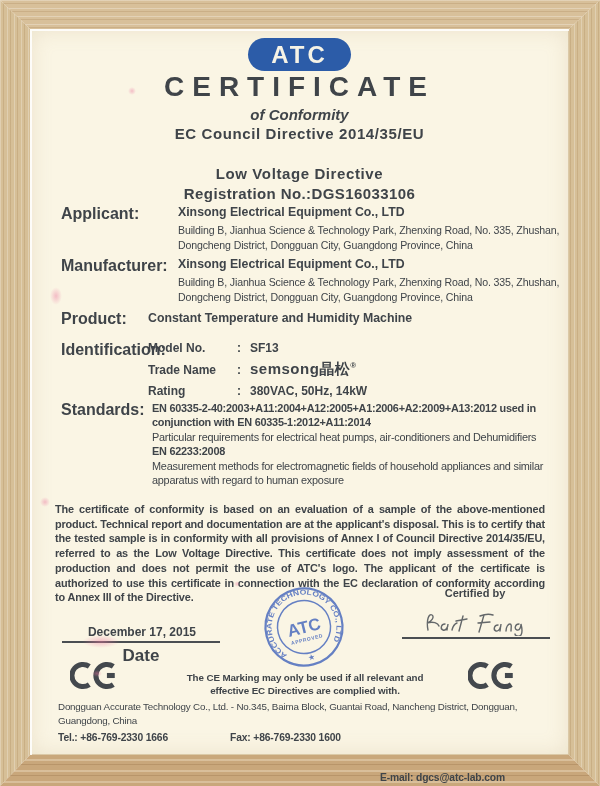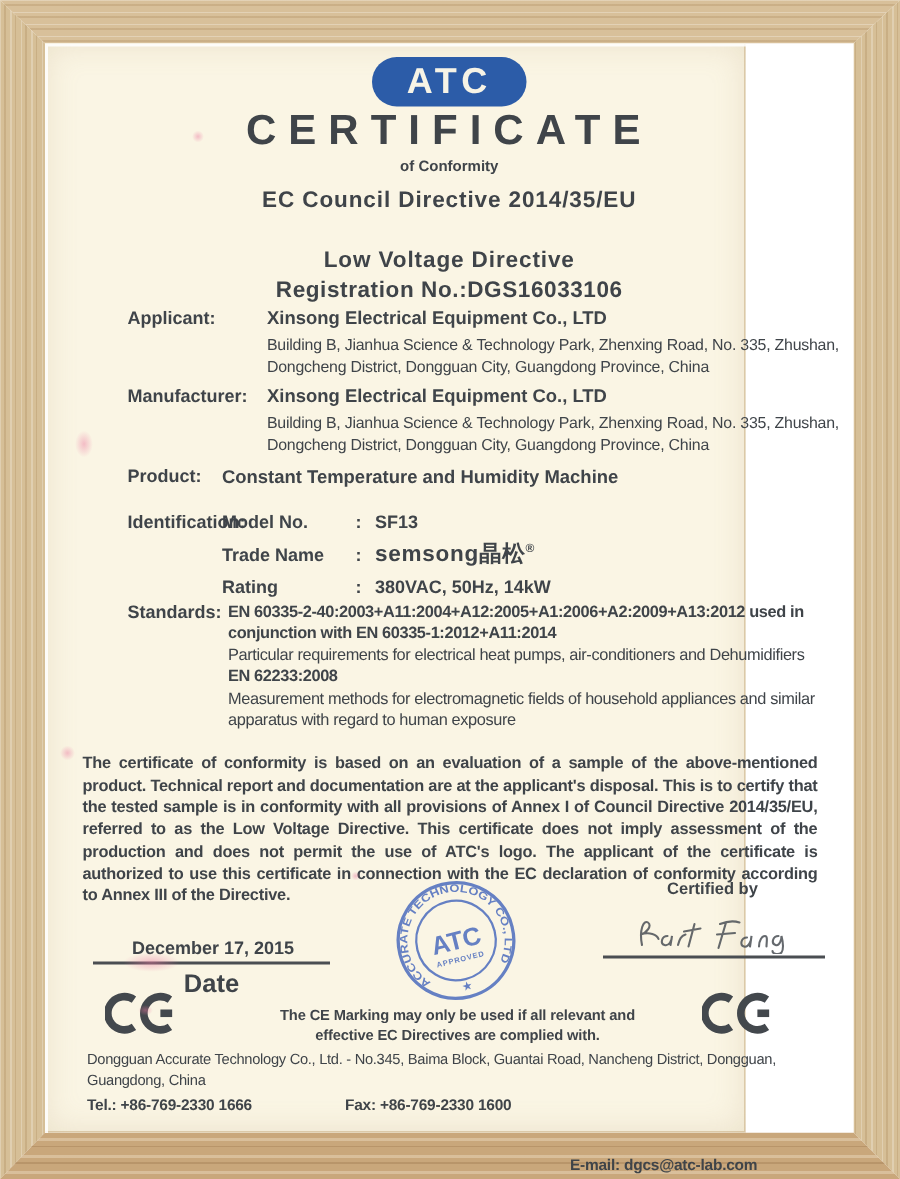--- a/index.html
+++ b/index.html
@@ -17,39 +17,39 @@
       rgba(148,108,58,.20) 3px 4px, rgba(148,108,58,0) 4px 7px);}
   .wood-b{background:#c9a77b;
     background-image:repeating-linear-gradient(180deg,
       rgba(255,246,228,.30) 0 2px, rgba(255,255,255,0) 2px 5px,
       rgba(125,85,45,.22) 5px 6px, rgba(125,85,45,0) 6px 11px);}
   .f-top   {clip-path:polygon(0 0,600px 0,569px 29px,30px 29px);}
   .f-left  {clip-path:polygon(0 0,30px 29px,30px 755px,0 786px);}
   .f-right {clip-path:polygon(600px 0,600px 786px,569px 755px,569px 29px);}
   .f-bottom{clip-path:polygon(0 786px,30px 755px,569px 755px,600px 786px);}
   
-  .paper{position:absolute;left:30px;top:29px;width:467px;height:726px;
+  .paper{position:absolute;left:30px;top:29px;width:539px;height:726px;
          background:#faf5e4;
          box-shadow:inset 2px 2px 0 rgba(255,255,255,.85),
                     inset -1px -1px 0 rgba(190,160,110,.45),
                     inset 0 0 22px rgba(175,145,95,.20);}
   .paper > *{position:absolute;}
   .tx{color:#3f4449;}
   .ctr{left:0;width:539px;text-align:center;}
   
   .logo{left:218px;top:9px;width:103px;height:33px;border-radius:17px;
         background:#2c5ca8;color:#f6f3e6;font-weight:bold;font-size:24px;
         letter-spacing:3px;text-align:center;line-height:33px;z-index:2;}
   .title{top:42px;font-size:28px;font-weight:bold;letter-spacing:8px;z-index:1;}
-  .subtitle{top:77px;font-size:10px;font-weight:bold;}
+  .subtitle{top:77px;font-size:15px;font-weight:bold;font-style:italic;}
   .dir1{top:96px;font-size:15px;font-weight:bold;letter-spacing:.6px;}
   .dir2{top:114px;font-size:15px;font-weight:bold;letter-spacing:.6px;margin-top:22px;}
   .regno{top:144px;font-size:15px;font-weight:bold;letter-spacing:.4px;margin-top:12px;}
   
-  .lab{left:55px;font-size:12px;font-weight:bold;text-align:right;}
+  .lab{left:31px;font-size:16px;font-weight:bold;text-align:right;}
   .val{font-size:12.3px;font-weight:bold;white-space:nowrap;}
   .addr{font-size:10.6px;letter-spacing:-.15px;line-height:14.6px;white-space:nowrap;}
   .sublab{left:118px;font-size:12px;font-weight:bold;}
   .colon{left:207px;font-size:12px;font-weight:bold;}
   .idval{left:220px;font-size:12px;font-weight:bold;white-space:nowrap;}
   .std{left:122px;font-size:10.9px;letter-spacing:-.25px;line-height:14.4px;white-space:nowrap;}
   .std .b{font-weight:bold;}
   .brand{font-size:15px;font-weight:bold;letter-spacing:.5px;top:-3px;position:relative;}
   .brand sup{font-size:8px;}
   .decl{left:25px;top:473px;width:490px;font-size:10.9px;font-weight:bold;

